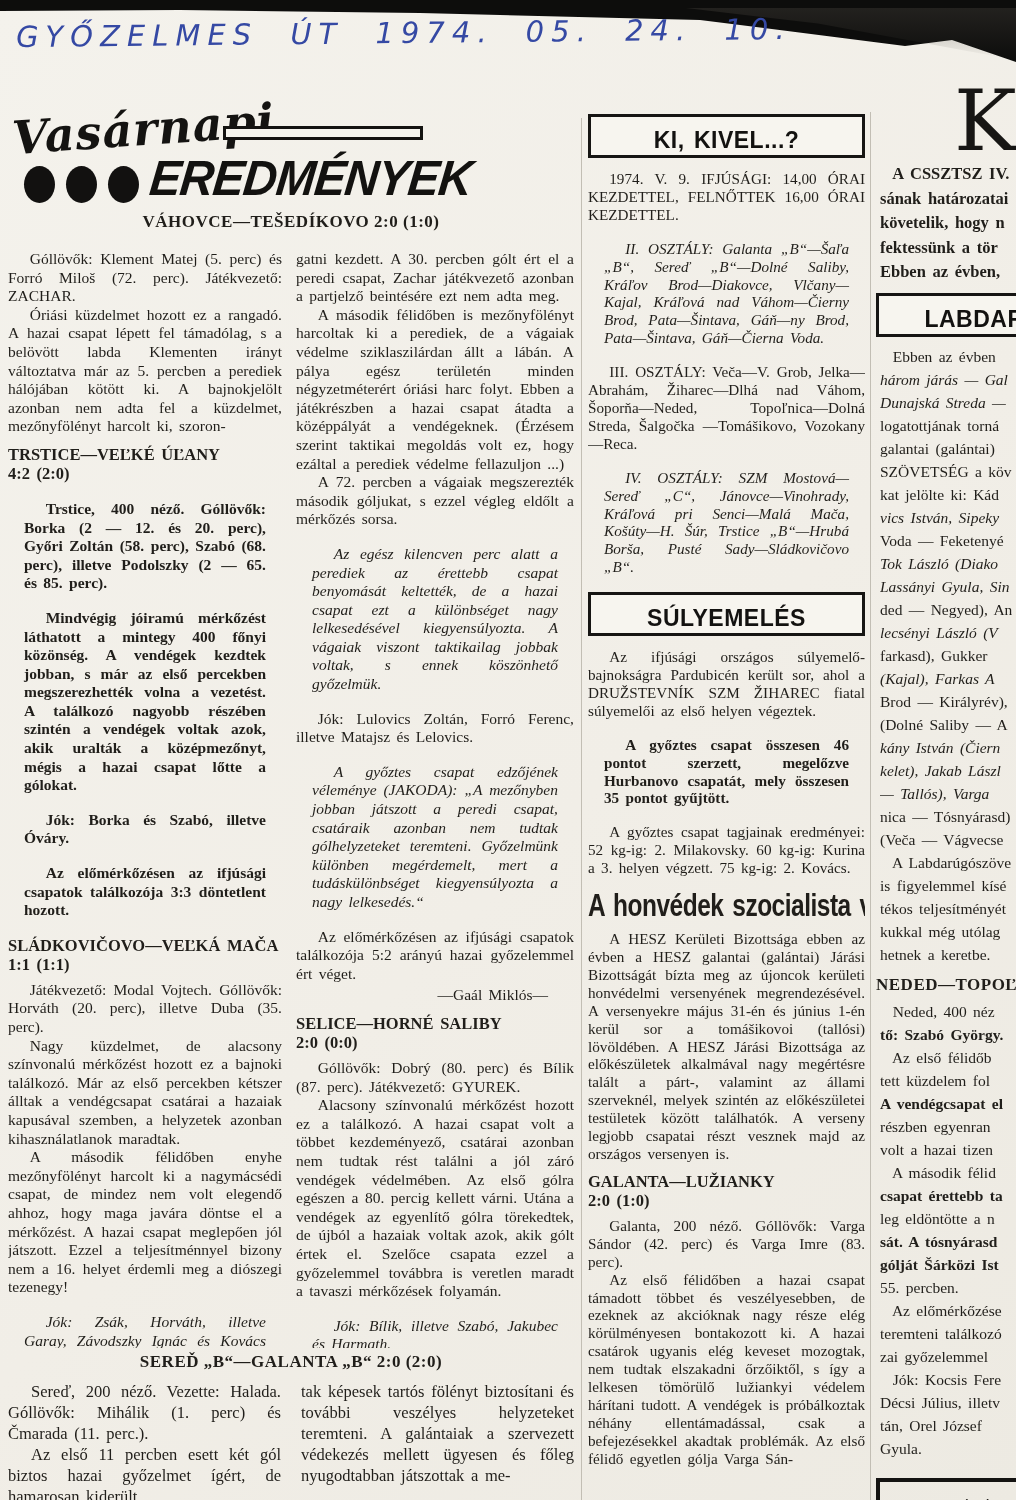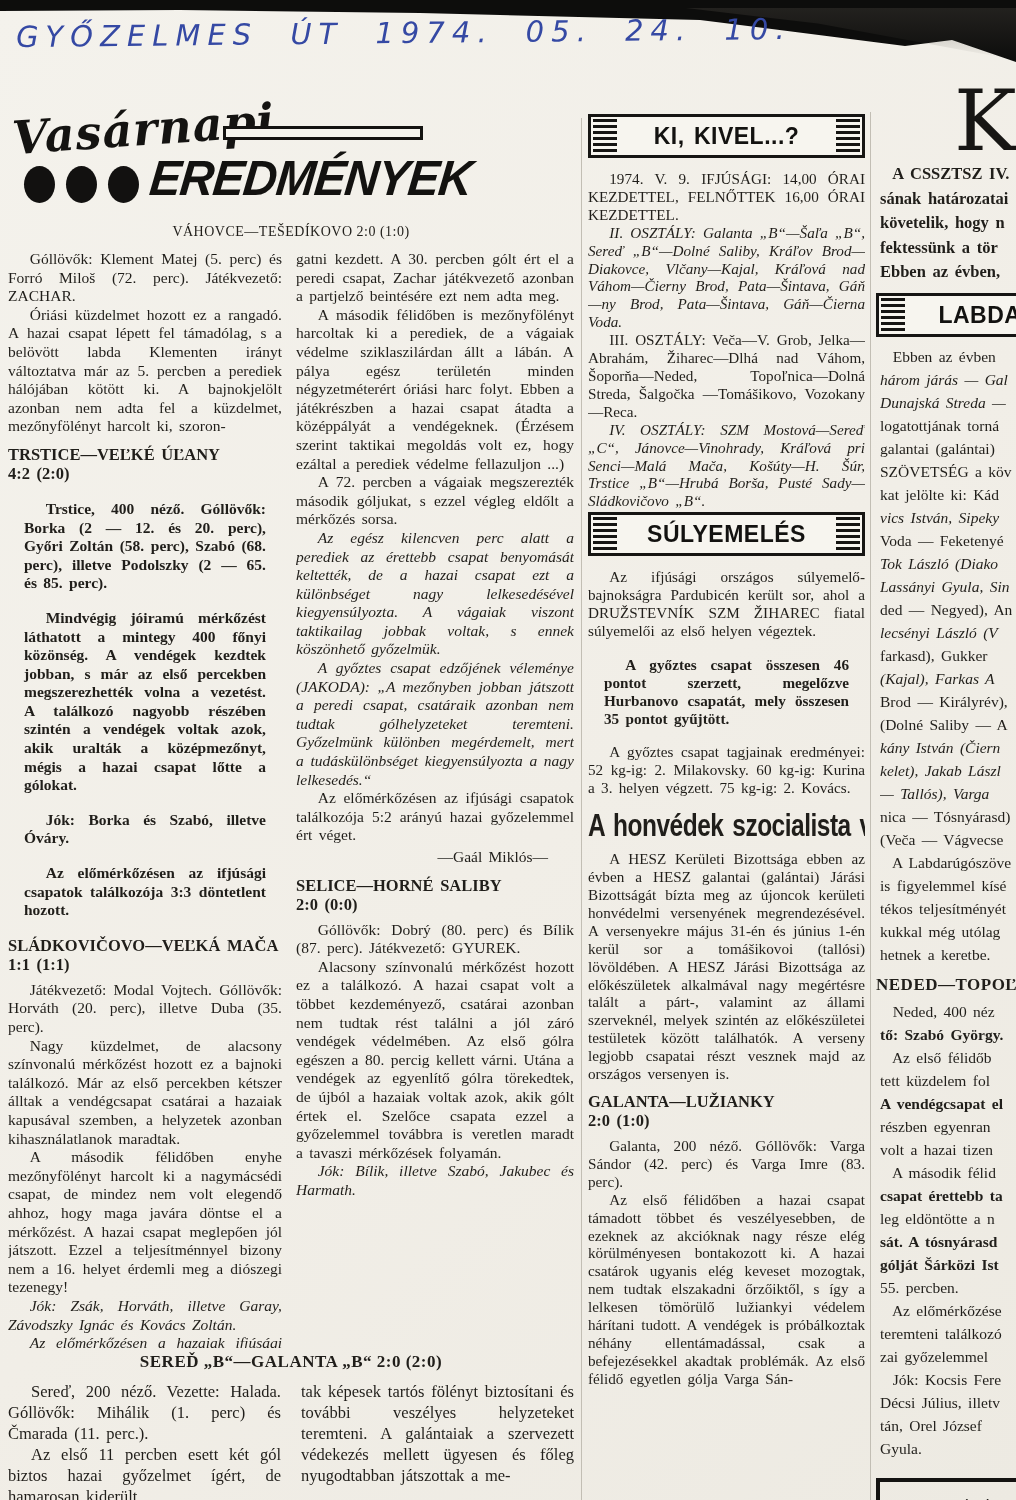--- a/index.html
+++ b/index.html
@@ -22,40 +22,40 @@
                transform:rotate(-4deg);color:#141311;}
   .mast-bar{position:absolute;left:223px;top:126px;width:194px;height:8px;border:3px solid #141311;background:#f6f4ee;}
   .mast-dots{position:absolute;left:24px;top:166px;display:flex;gap:11px;}
   .mast-dots .dot{width:31px;height:37px;background:#121110;border-radius:50%;}
   .mast-main{position:absolute;left:150px;top:150px;font-family:"Liberation Sans",sans-serif;
              font-weight:bold;font-style:italic;font-size:47px;letter-spacing:-1px;
              transform:skewX(-6deg) scaleY(1.05);color:#131210;}
   
   .rule-v{position:absolute;width:1px;background:#c2beb4;}
   
-  .lead-title{position:absolute;left:8px;top:224px;width:566px;text-align:center;
-              font-weight:normal;font-size:14px;letter-spacing:.5px;}
+  .lead-title{position:absolute;left:8px;top:212px;width:566px;text-align:center;
+              font-weight:bold;font-size:17px;letter-spacing:.5px;}
   
   .col{position:absolute;text-align:justify;font-size:15.5px;line-height:18.6px;word-spacing:2.5px;overflow:hidden;}
   .col1{left:8px;top:250px;width:274px;height:1098px;}
   .col2{left:296px;top:250px;width:278px;height:1098px;}
   .col3{left:588px;top:112px;width:277px;height:1388px;font-size:15.2px;line-height:17.9px;}
   .col4{left:876px;top:56px;width:140px;height:1444px;text-align:left;overflow:hidden;}
   .it-p{text-indent:1.4em;margin:0;}
   .it-p0{text-indent:0;margin:0;}
-  .it-i{text-indent:1.4em;margin:0;font-style:italic;}
+  .it-i{text-indent:1.4em;margin:16px;font-style:italic;}
   .it-b{text-indent:1.4em;margin:16px;font-weight:bold;}
   .it-h{text-align:left;font-weight:bold;font-size:16.5px;line-height:19.5px;margin:9px 0 6px;text-indent:0;}
   .it-sig{text-align:right;padding-right:26px;margin:3px 0 6px;text-indent:0;}
   .it-hl{font-family:"Liberation Sans",sans-serif;font-weight:bold;font-size:24.5px;line-height:25px;
          letter-spacing:-.5px;transform:scaleY(1.28);transform-origin:top left;text-indent:0;
          margin:12px 0 16px;text-align:left;white-space:nowrap;}
   
   .hatch-box{display:flex;align-items:stretch;border:3px solid #161513;background:#f7f5ef;
-             height:38px;margin:2px 0 12px;}
+             height:38px;margin:2px 0 12px;flex-direction:column;}
   .hatch{width:24px;margin:2px;background:repeating-linear-gradient(180deg,#161513 0 3px,rgba(0,0,0,0) 3px 6px);}
   .hatch-label{flex:1;text-align:center;font-family:"Liberation Sans",sans-serif;font-weight:bold;
                font-size:23px;line-height:38px;letter-spacing:.5px;color:#131210;}
   
   .bottom-block{position:absolute;left:8px;top:1352px;width:566px;height:148px;overflow:hidden;}
   .bottom-head{text-align:center;font-weight:bold;font-size:17px;margin:0 0 9px;letter-spacing:.5px;}
   .bottom-cols{display:flex;gap:20px;}
   .bottom-cols .bcol{width:273px;text-align:justify;font-size:16.5px;line-height:21px;word-spacing:2.5px;}
   
   .c4-initial{font-family:"DejaVu Serif",serif;font-size:84px;line-height:78px;margin:26px 0 4px 78px;color:#171614;}
@@ -115,20 +115,21 @@
       <div class="it-p">A második félidőben enyhe mezőnyfölényt harcolt ki a nagymácsédi csapat, de mindez nem volt elegendő ahhoz, hogy maga javára döntse el a mérkőzést. A hazai csapat meglepően jól játszott. Ezzel a teljesítménnyel bizony nem a 16. helyet érdemli meg a diószegi tezenegy!</div>
       <div class="it-i">Jók: Zsák, Horváth, illetve Garay, Závodszky Ignác és Kovács Zoltán.</div>
       <div class="it-i">Az előmérkőzésen a hazaiak ifjúsági csapata 3:0 arányban bizonyult jobbnak a nagymácsédiak ifjúsági csapatánál.</div>
       <div class="it-sig">—Tóth Imre—</div>
     </div>
   <div class="col col2">
       <div class="it-p0">gatni kezdett. A 30. percben gólt ért el a peredi csapat, Zachar játékvezető azonban a partjelző beintésére ezt nem adta meg.</div>
       <div class="it-p">A második félidőben is mezőnyfölényt harcoltak ki a perediek, de a vágaiak védelme sziklaszilárdan állt a lábán. A pálya egész területén minden négyzetméterért óriási harc folyt. Ebben a játékrészben a hazai csapat átadta a középpályát a vendégeknek. (Érzésem szerint taktikai megoldás volt ez, hogy ezáltal a perediek védelme fellazuljon ...)</div>
       <div class="it-p">A 72. percben a vágaiak megszerezték második góljukat, s ezzel végleg eldőlt a mérkőzés sorsa.</div>
       <div class="it-i">Az egész kilencven perc alatt a perediek az érettebb csapat benyomását keltették, de a hazai csapat ezt a különbséget nagy lelkesedésével kiegyensúlyozta. A vágaiak viszont taktikailag jobbak voltak, s ennek köszönhető győzelmük.</div>
+      <div class="it-p">Jók: Lulovics Zoltán, Forró Ferenc, illetve Matajsz és Lelovics.</div>
       <div class="it-i">A győztes csapat edzőjének véleménye (JAKODA): „A mezőnyben jobban játszott a peredi csapat, csatáraik azonban nem tudtak gólhelyzeteket teremteni. Győzelmünk különben megérdemelt, mert a tudáskülönbséget kiegyensúlyozta a nagy lelkesedés.“</div>
       <div class="it-p">Az előmérkőzésen az ifjúsági csapatok találkozója 5:2 arányú hazai győzelemmel ért véget.</div>
       <div class="it-sig">—Gaál Miklós—</div>
       <div class="it-h">
         <div>SELICE—HORNÉ SALIBY</div>
         <div>2:0  (0:0)</div>
       </div>
       <div class="it-p">Góllövők: Dobrý (80. perc) és Bílik (87. perc). Játékvezető: GYUREK.</div>
       <div class="it-p">Alacsony színvonalú mérkőzést hozott ez a találkozó. A hazai csapat volt a többet kezdeményező, csatárai azonban nem tudtak rést találni a jól záró vendégek védelmében. Az első gólra egészen a 80. percig kellett várni. Utána a vendégek az egyenlítő gólra törekedtek, de újból a hazaiak voltak azok, akik gólt értek el. Szelőce csapata ezzel a győzelemmel továbbra is veretlen maradt a tavaszi mérkőzések folyamán.</div>
       <div class="it-i">Jók: Bílik, illetve Szabó, Jakubec és Harmath.</div>

